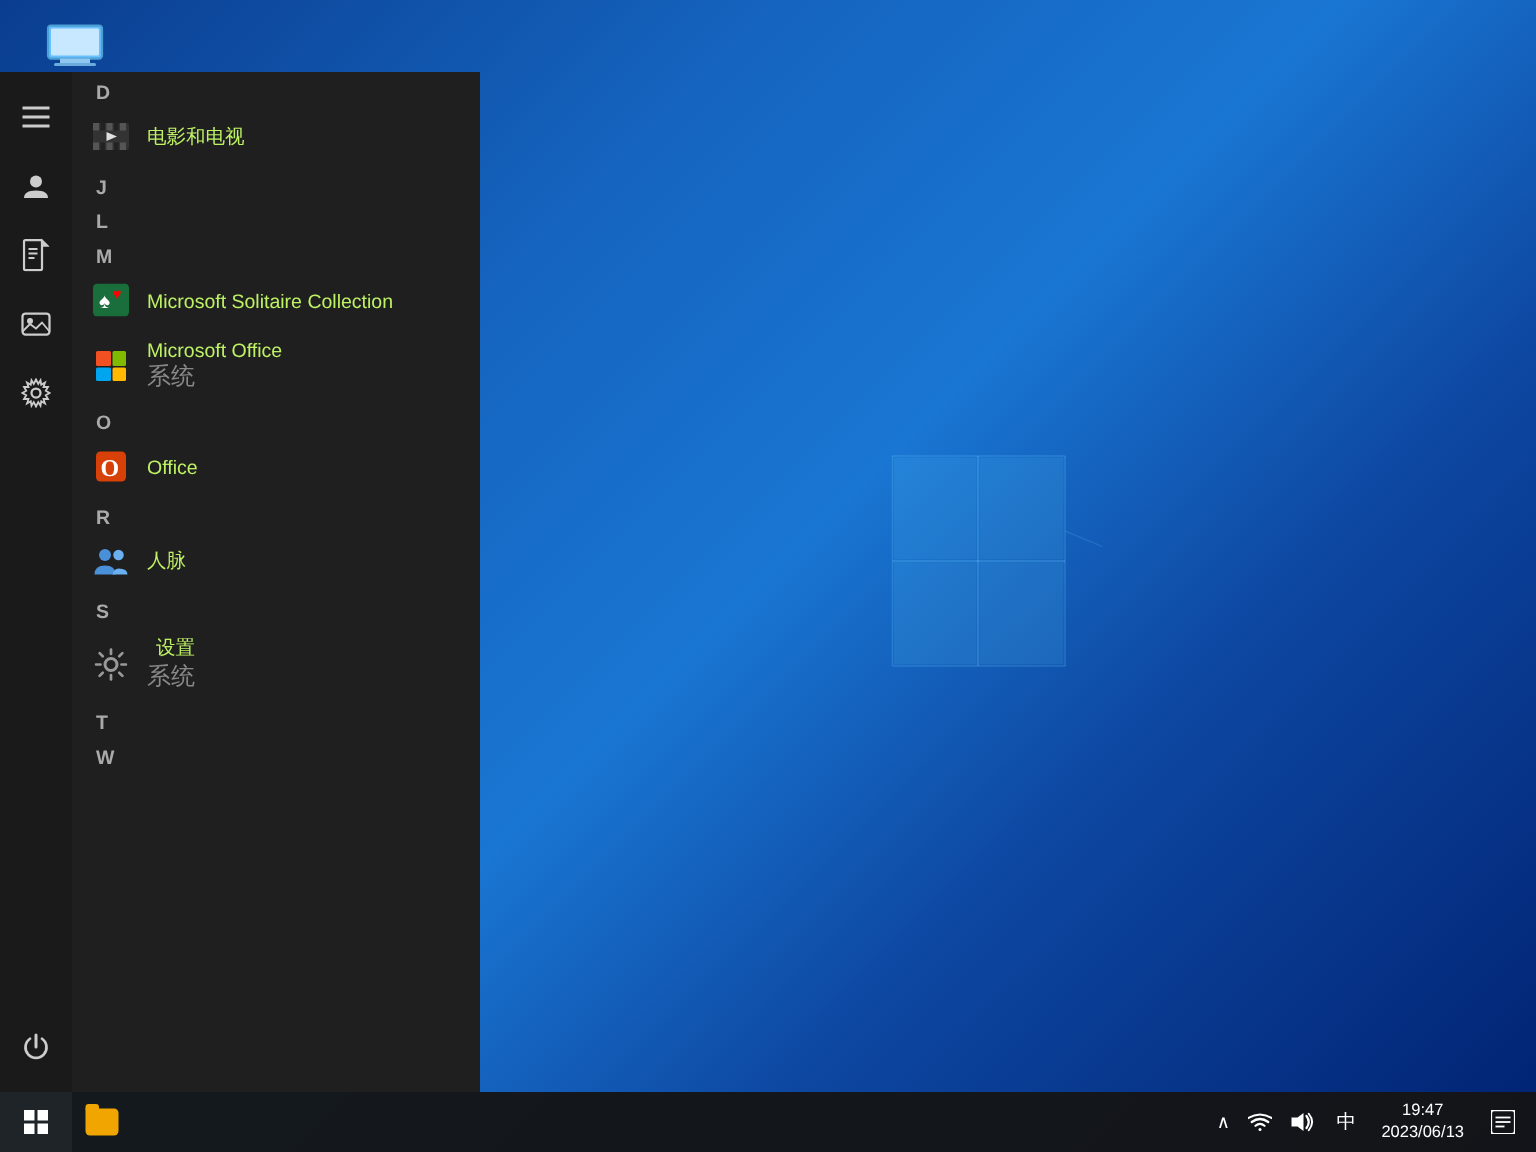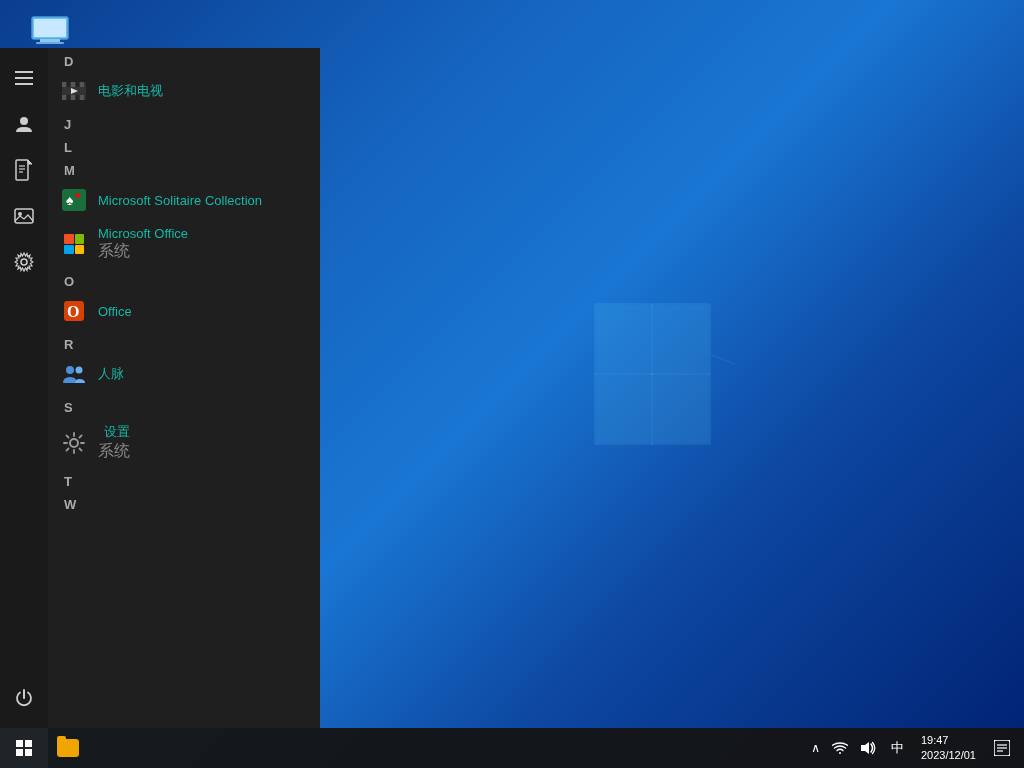--- a/index.html
+++ b/index.html
@@ -111,20 +111,21 @@
     }
 
     .tray-icon {
       margin: 0 3px;
       font-size: 13px;
     }
 
     .taskbar-clock {
       display: flex;
       flex-direction: column;
+      align-items: center;
       justify-content: center;
       padding: 0 8px;
       height: 28px;
       cursor: pointer;
       color: white;
       font-size: 11px;
       line-height: 1.4;
     }
 
     .taskbar-notification {
@@ -205,21 +206,21 @@
       height: 28px;
       margin-right: 10px;
       display: flex;
       align-items: center;
       justify-content: center;
       flex-shrink: 0;
       font-size: 18px;
     }
 
     .app-name {
-      color: #14b8a6;
+      color: #bef264;
       font-size: 13px;
     }
     .app-sub {
       color: #888;
       font-size: 16px;
     }
 
     .expand-arrow {
       margin-left: auto;
       color: #888;
@@ -546,21 +547,21 @@
           <path d="M12.5 1.5 Q17 7 12.5 12.5" fill="none" stroke="white" stroke-width="1.3" stroke-linecap="round"></path>
         </svg>
       </div>
 
       <div class="taskbar-system-tray">
         <span class="tray-icon">中</span>
       </div>
 
       <div class="taskbar-clock">
         <span>19:47</span>
-        <span>2023/12/01</span>
+        <span>2023/06/13</span>
       </div>
 
       <div class="taskbar-notification">
         <svg width="16" height="16" viewBox="0 0 16 16">
           <rect x="0" y="0" width="16" height="16" rx="2" fill="none" stroke="white" stroke-width="1.5"></rect>
           <line x1="3" y1="5" x2="13" y2="5" stroke="white" stroke-width="1.2"></line>
           <line x1="3" y1="8" x2="13" y2="8" stroke="white" stroke-width="1.2"></line>
           <line x1="3" y1="11" x2="9" y2="11" stroke="white" stroke-width="1.2"></line>
         </svg>
       </div>

